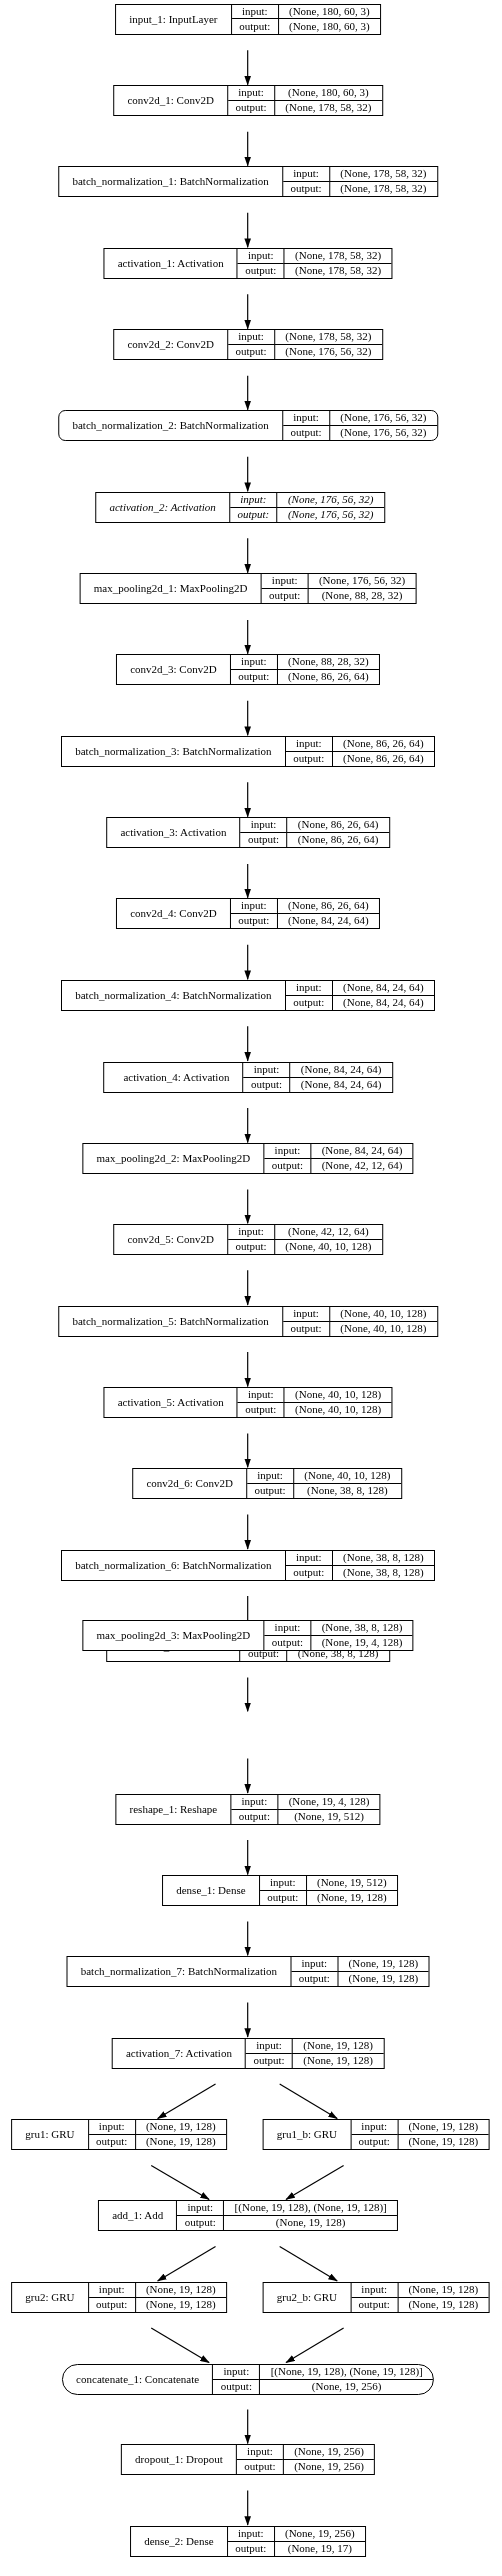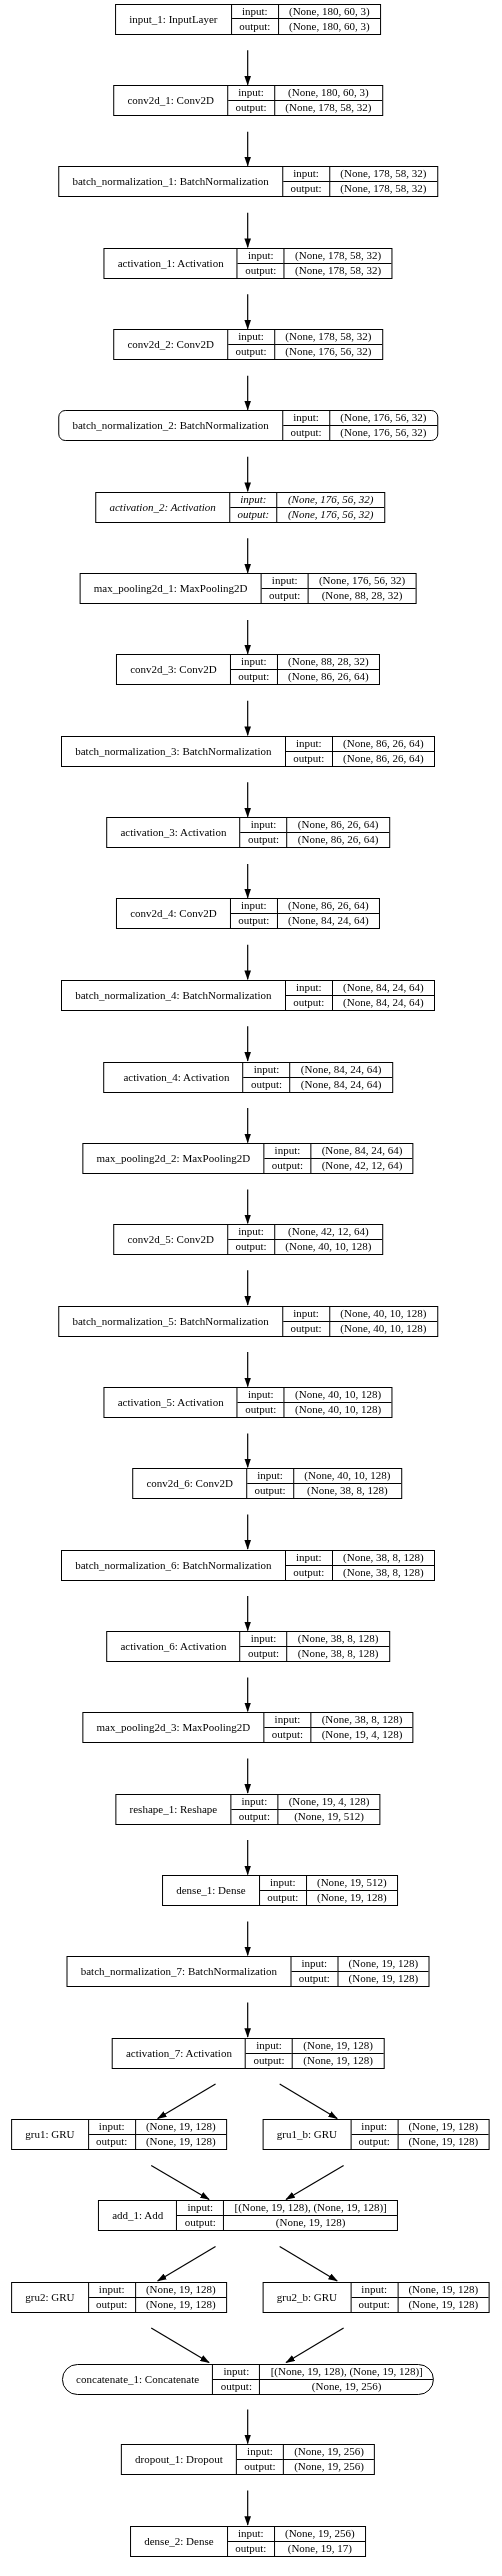--- a/index.html
+++ b/index.html
@@ -293,21 +293,21 @@
   </div>
     <div class="node" style="top: 1631px; left: 248px; transform: translateX(-50%);">
     <div class="name">activation_6: Activation</div>
     <div class="io">
       <div class="lbl r1">input:</div>
       <div class="val r1">(None, 38, 8, 128)</div>
       <div class="lbl">output:</div>
       <div class="val">(None, 38, 8, 128)</div>
     </div>
   </div>
-    <div class="node" style="top: 1712px; left: 248px; transform: translateX(-50%);">
+    <div class="node" style="top: 1620px; left: 248px; transform: translateX(-50%);">
     <div class="name">max_pooling2d_3: MaxPooling2D</div>
     <div class="io">
       <div class="lbl r1">input:</div>
       <div class="val r1">(None, 38, 8, 128)</div>
       <div class="lbl">output:</div>
       <div class="val">(None, 19, 4, 128)</div>
     </div>
   </div>
     <div class="node" style="top: 1794px; left: 248px; transform: translateX(-50%);">
     <div class="name">reshape_1: Reshape</div>

